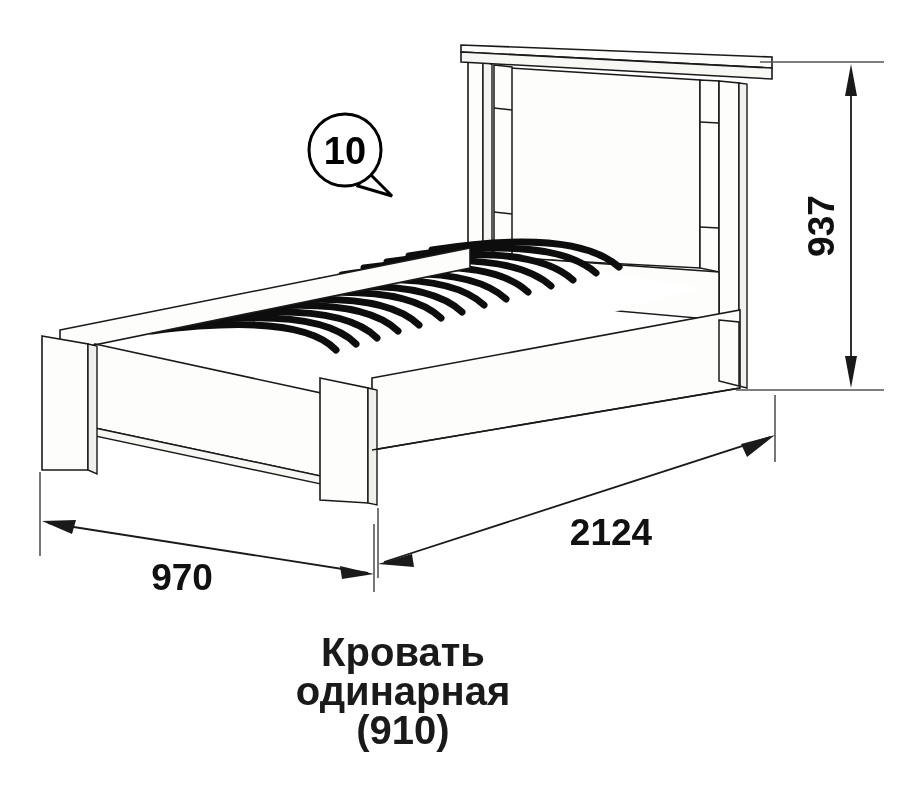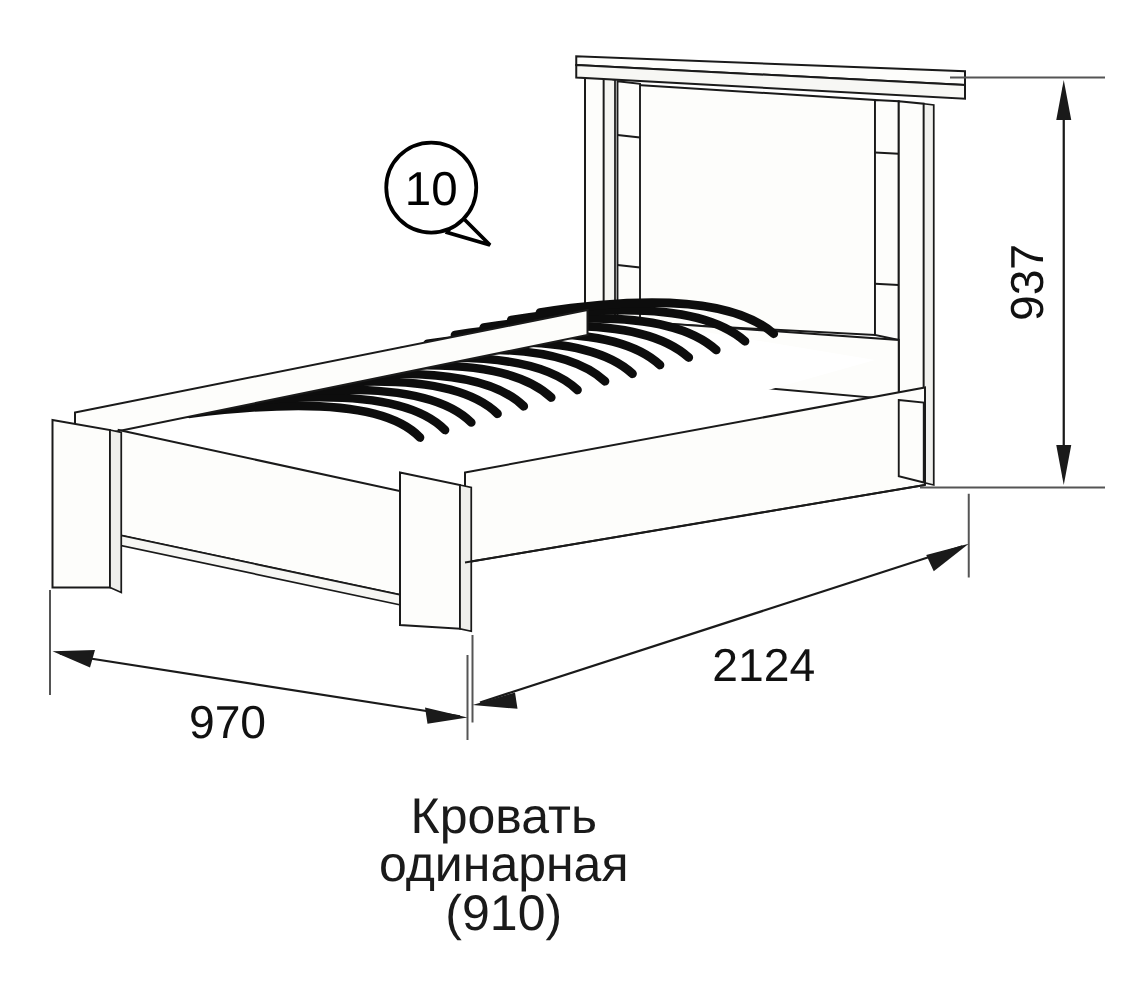--- a/index.html
+++ b/index.html
@@ -13,20 +13,21 @@
     font-family: "Liberation Sans", sans-serif;
     overflow: hidden;
     position: relative;
   }
   #drawing-root {
     position: absolute;
     left: 0;
     top: 0;
     width: 910px;
     height: 785px;
+    font-weight: bold;
   }
   svg.drawing-canvas {
     display: block;
     width: 910px;
     height: 785px;
   }
   .dim-text {
     font-family: "Liberation Sans", sans-serif;
     font-size: 37px;
     fill: #111111;

